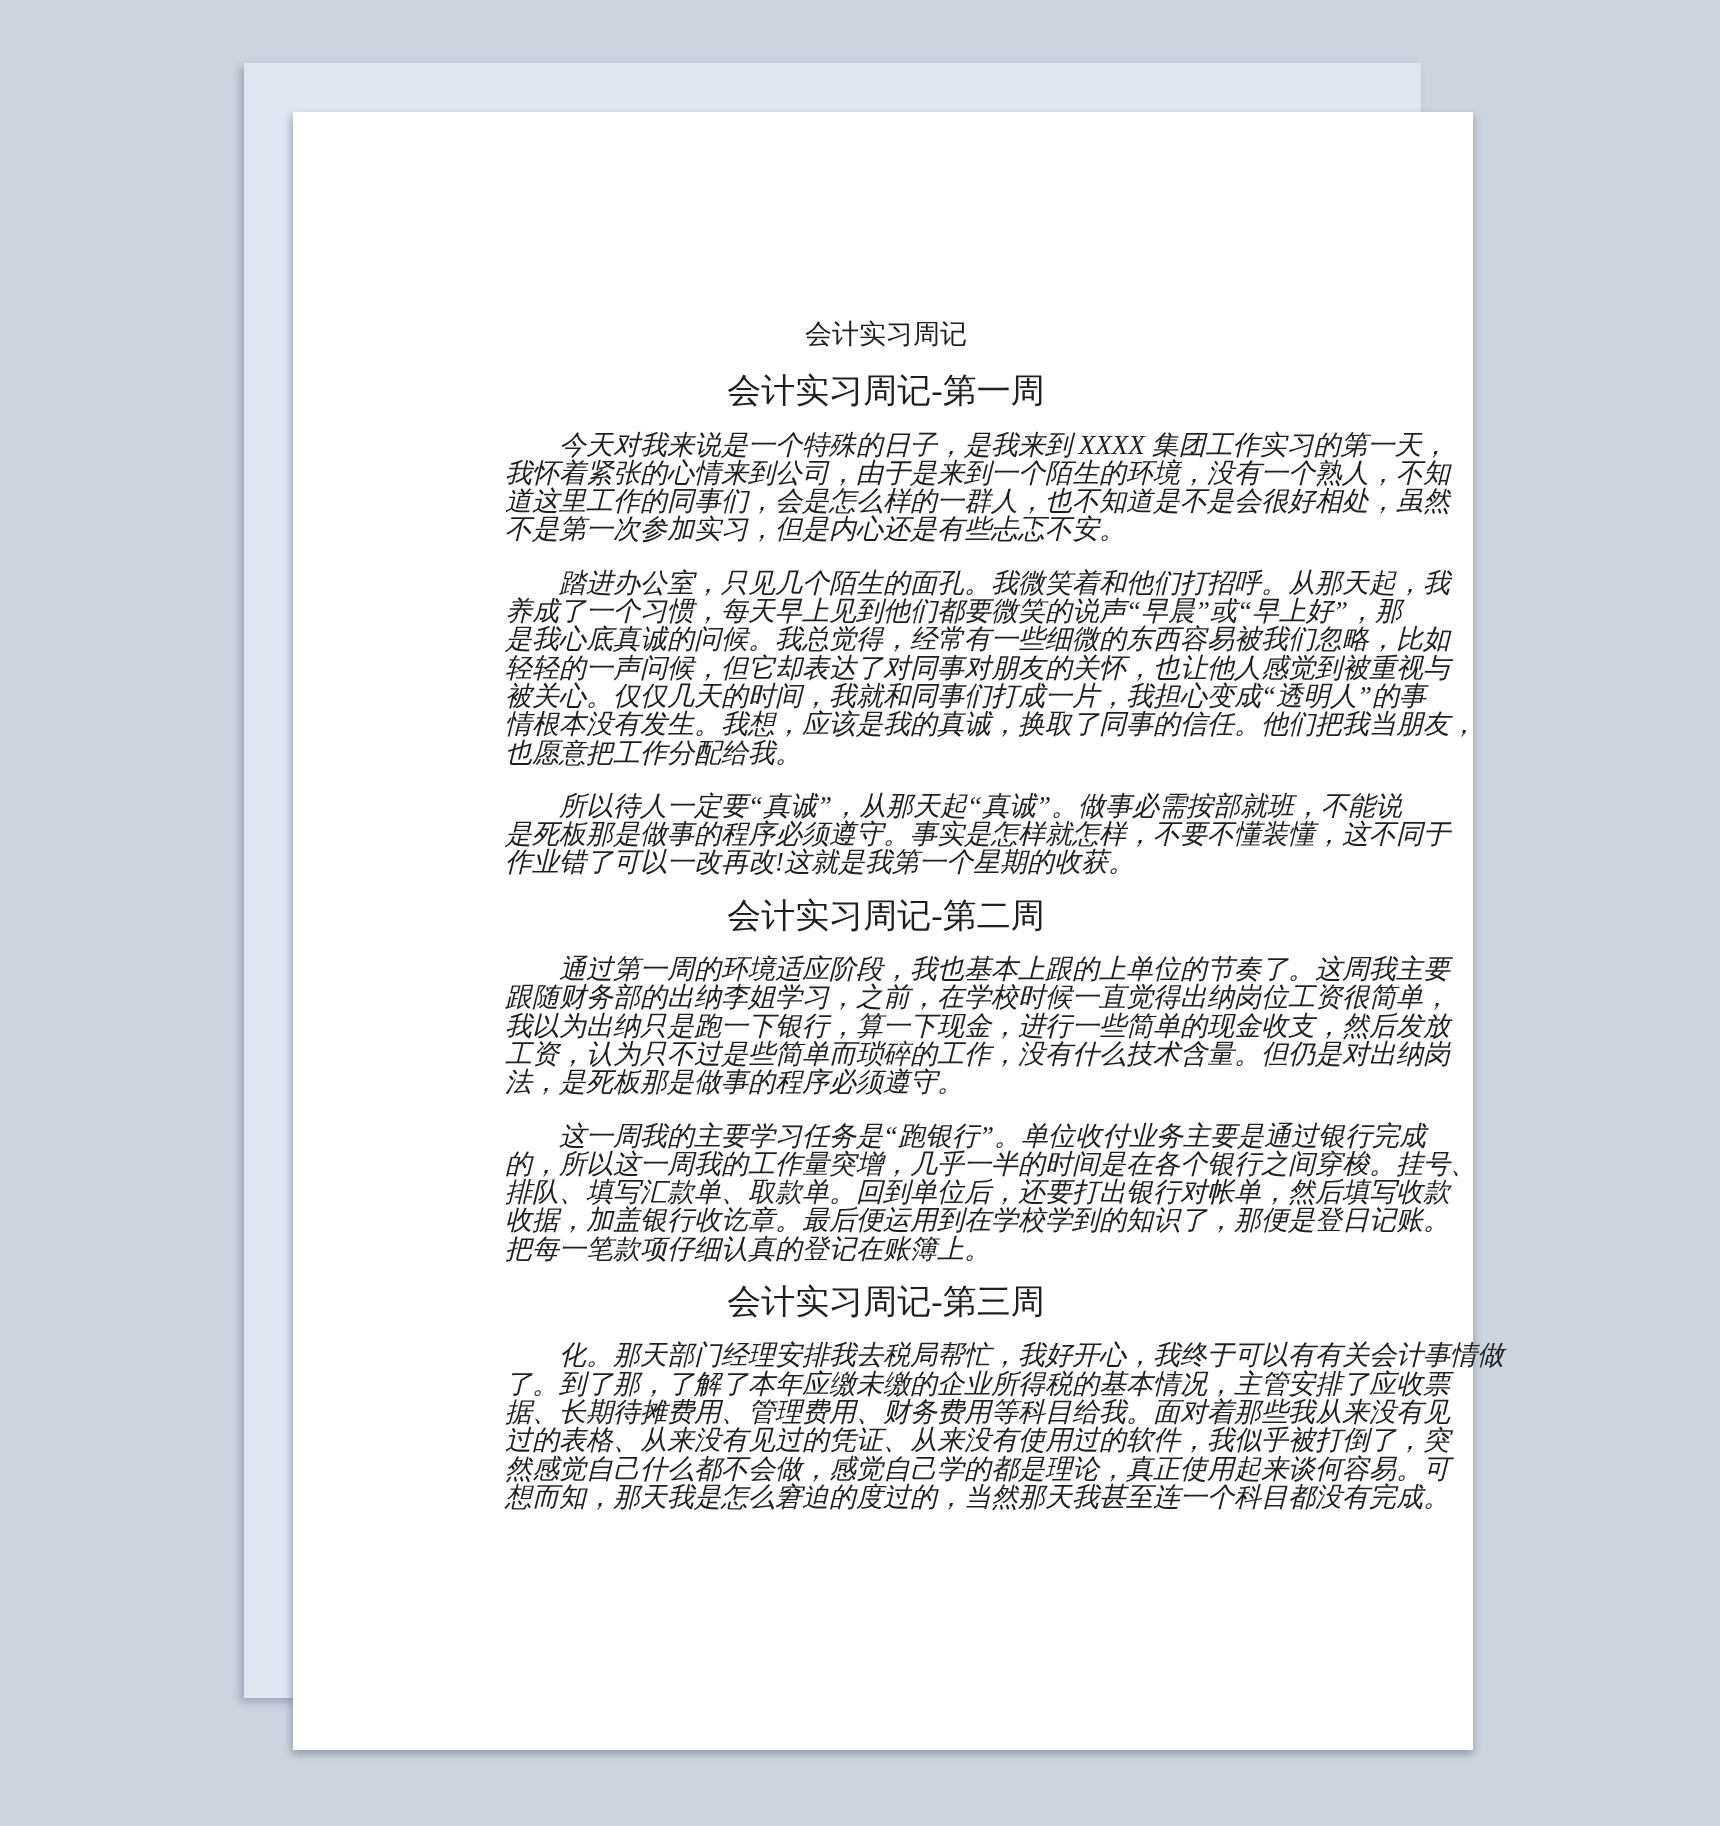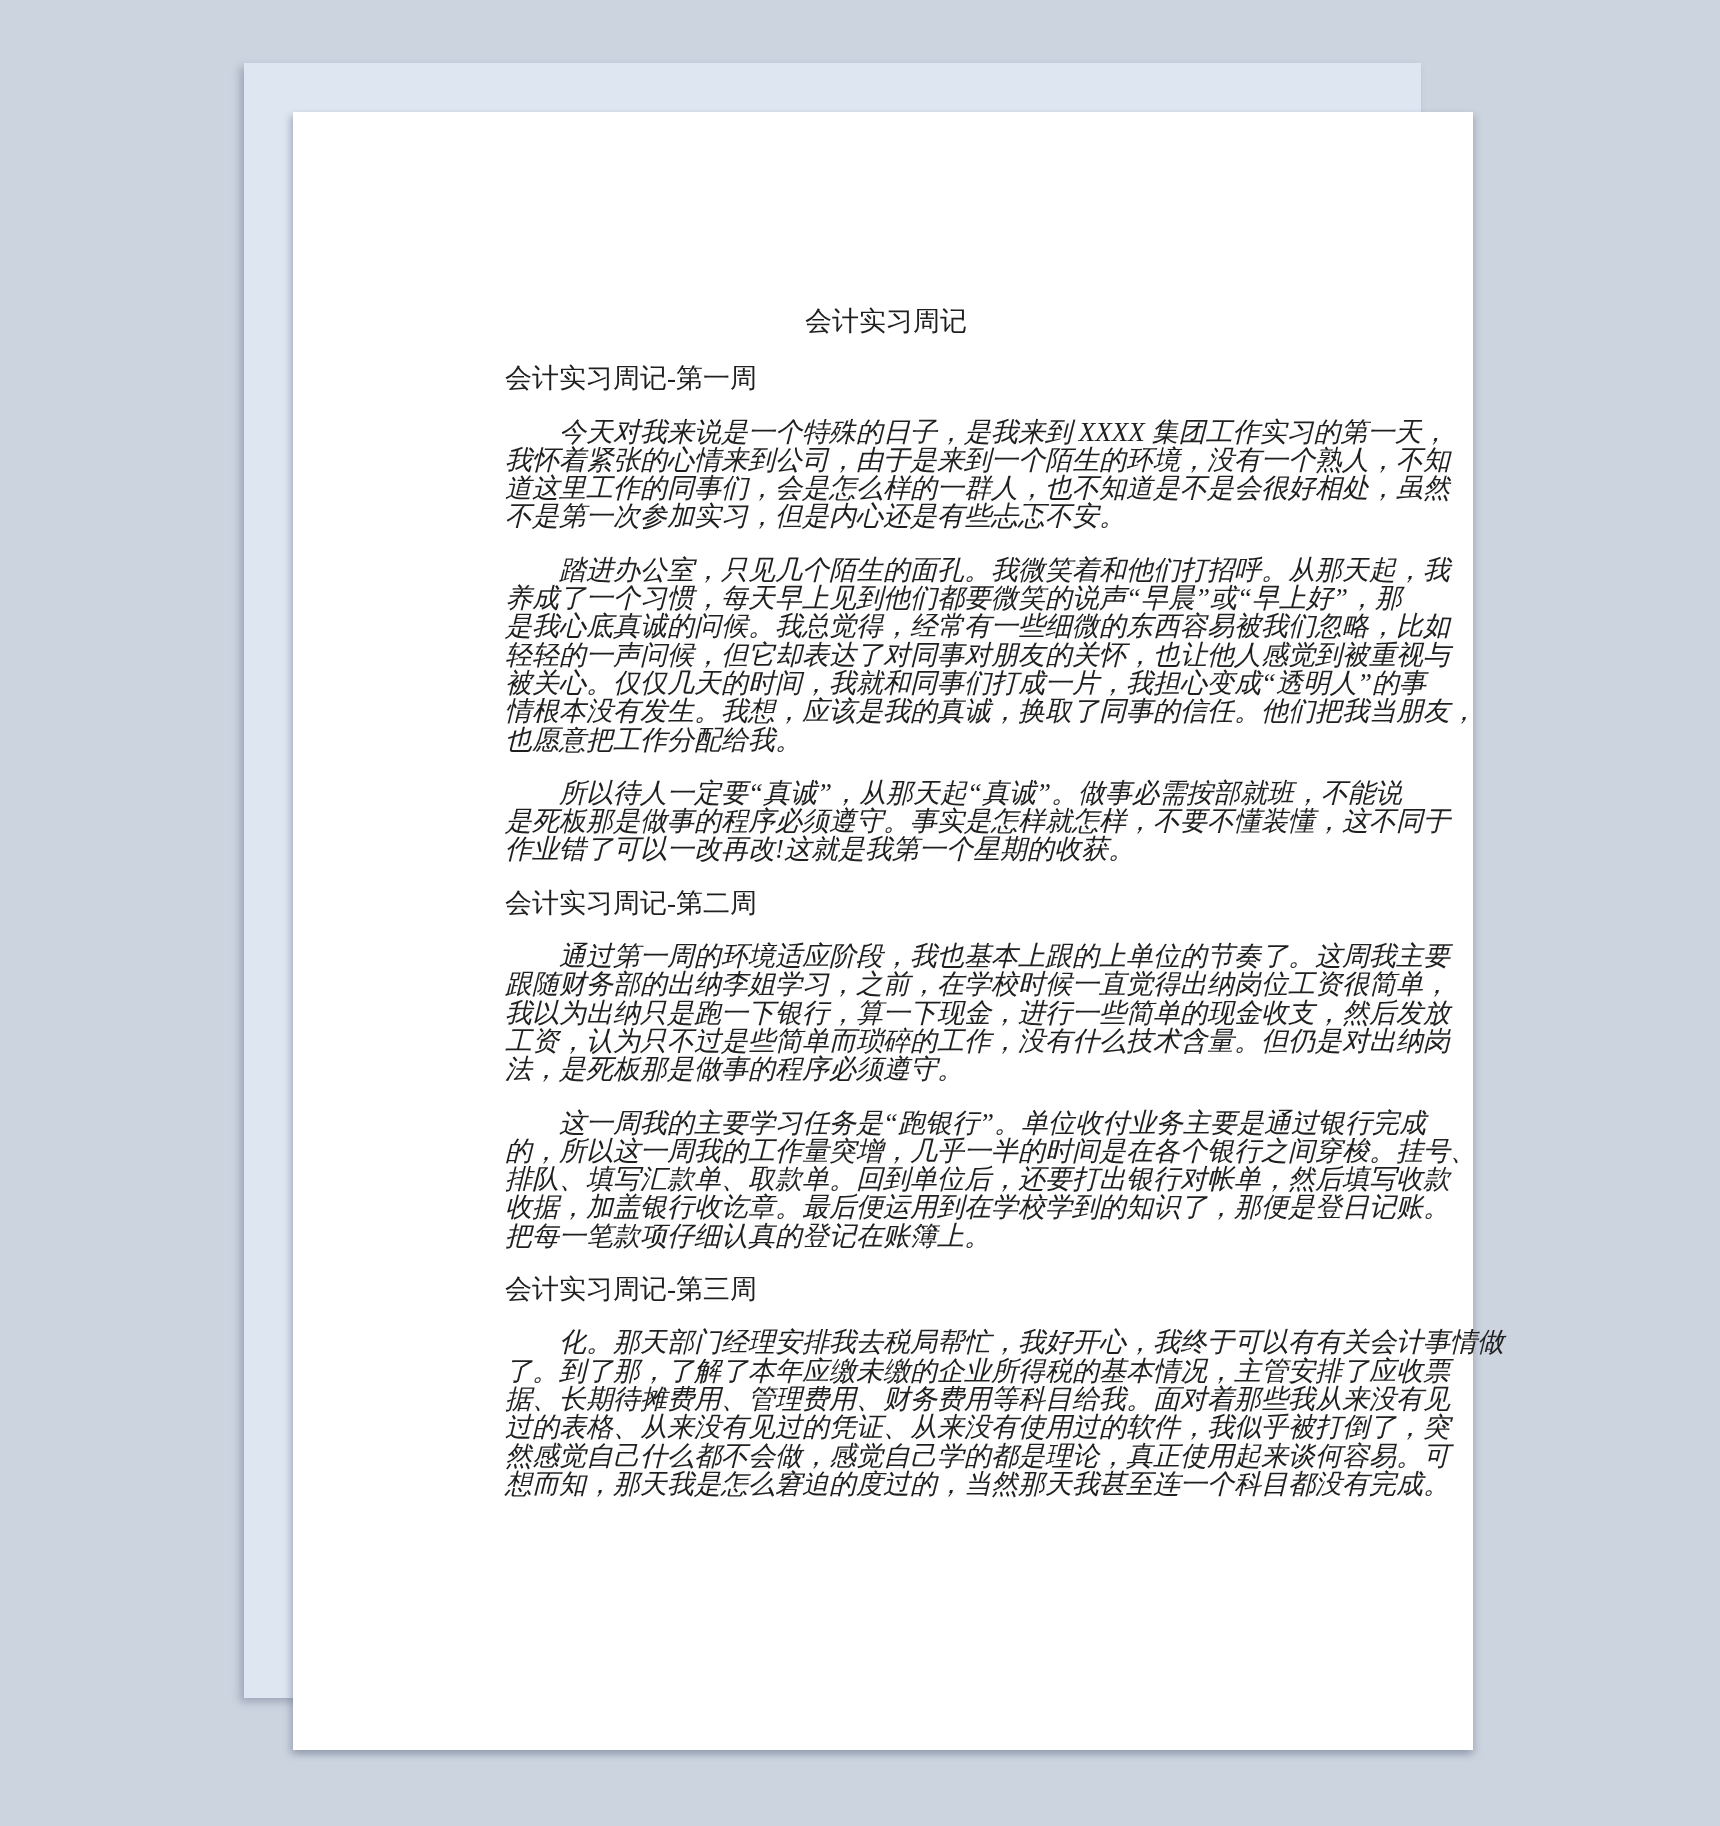--- a/index.html
+++ b/index.html
@@ -31,26 +31,27 @@
     box-sizing: border-box;
     padding: 191px 206px 0 212px;
     color: #1f1f1f;
     font-size: 27px;
     line-height: 28.3px;
   }
   .doc-title {
     font-size: 27px;
     font-weight: normal;
     text-align: center;
-    margin: 4px 0 29px 0;
+    margin: 17px 0 29px 0;
   }
   .sec-heading {
-    font-size: 27px;
+    font-size: 34px;
     font-weight: normal;
     margin: 3px 0 25px 0;
+    text-align: center;
   }
   .para {
     margin: 0 0 25px 0;
     font-style: italic;
   }
   .line {
     display: block;
     white-space: nowrap;
   }
   .para .line:first-child {

